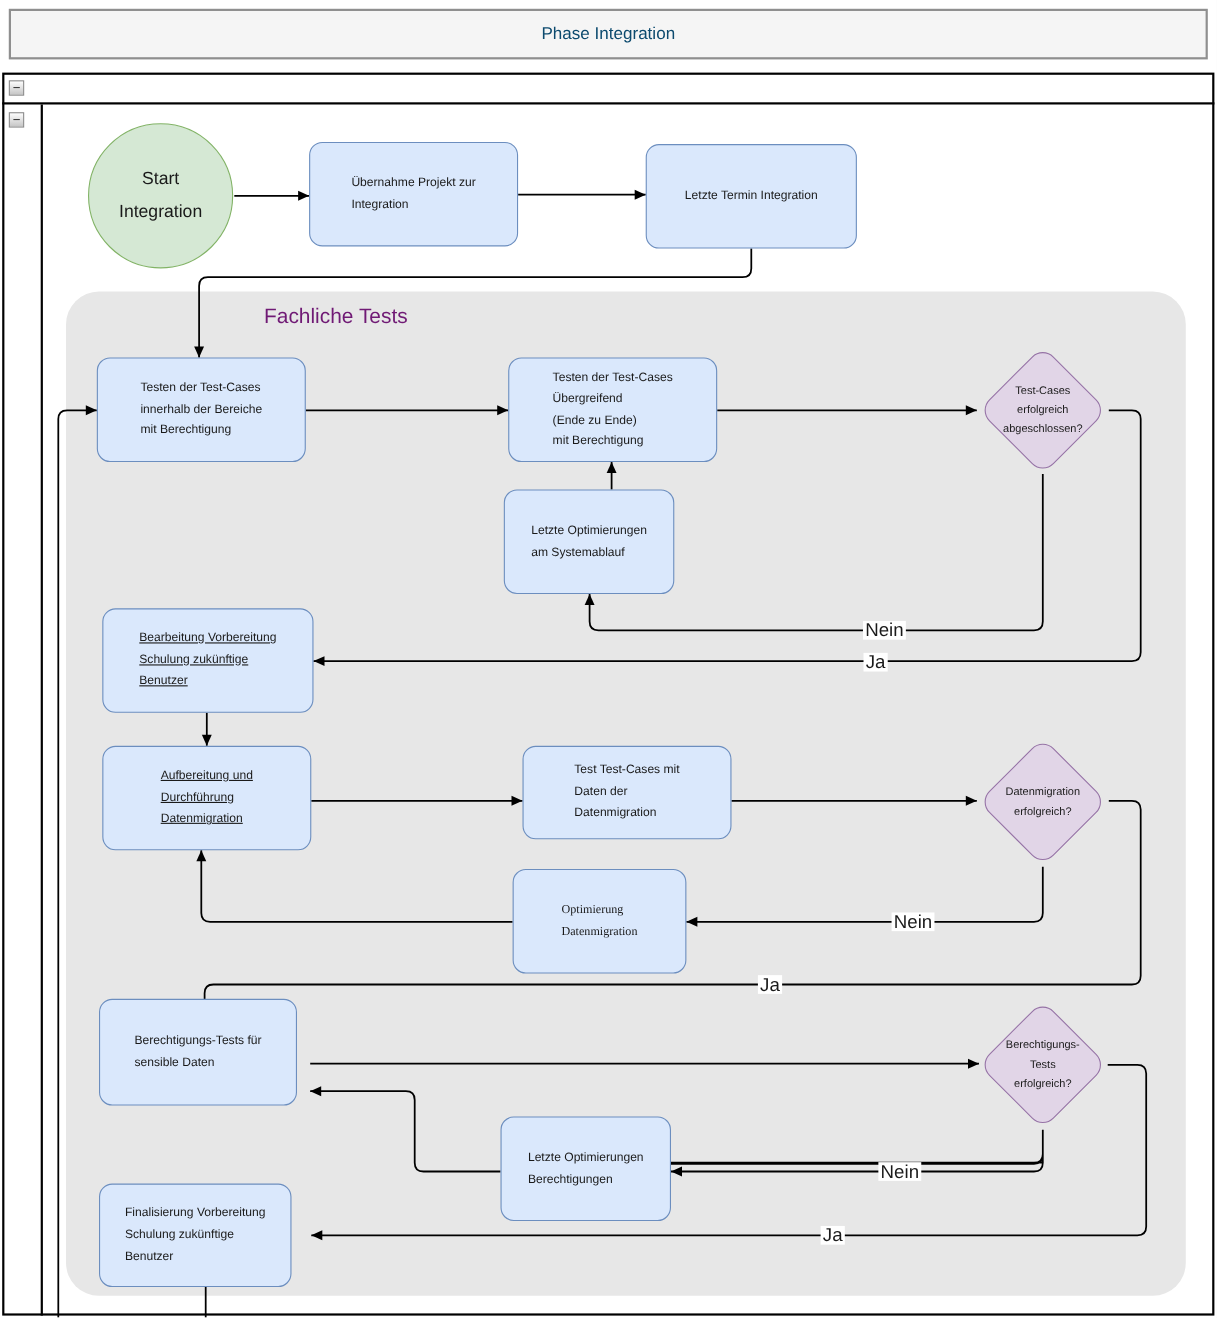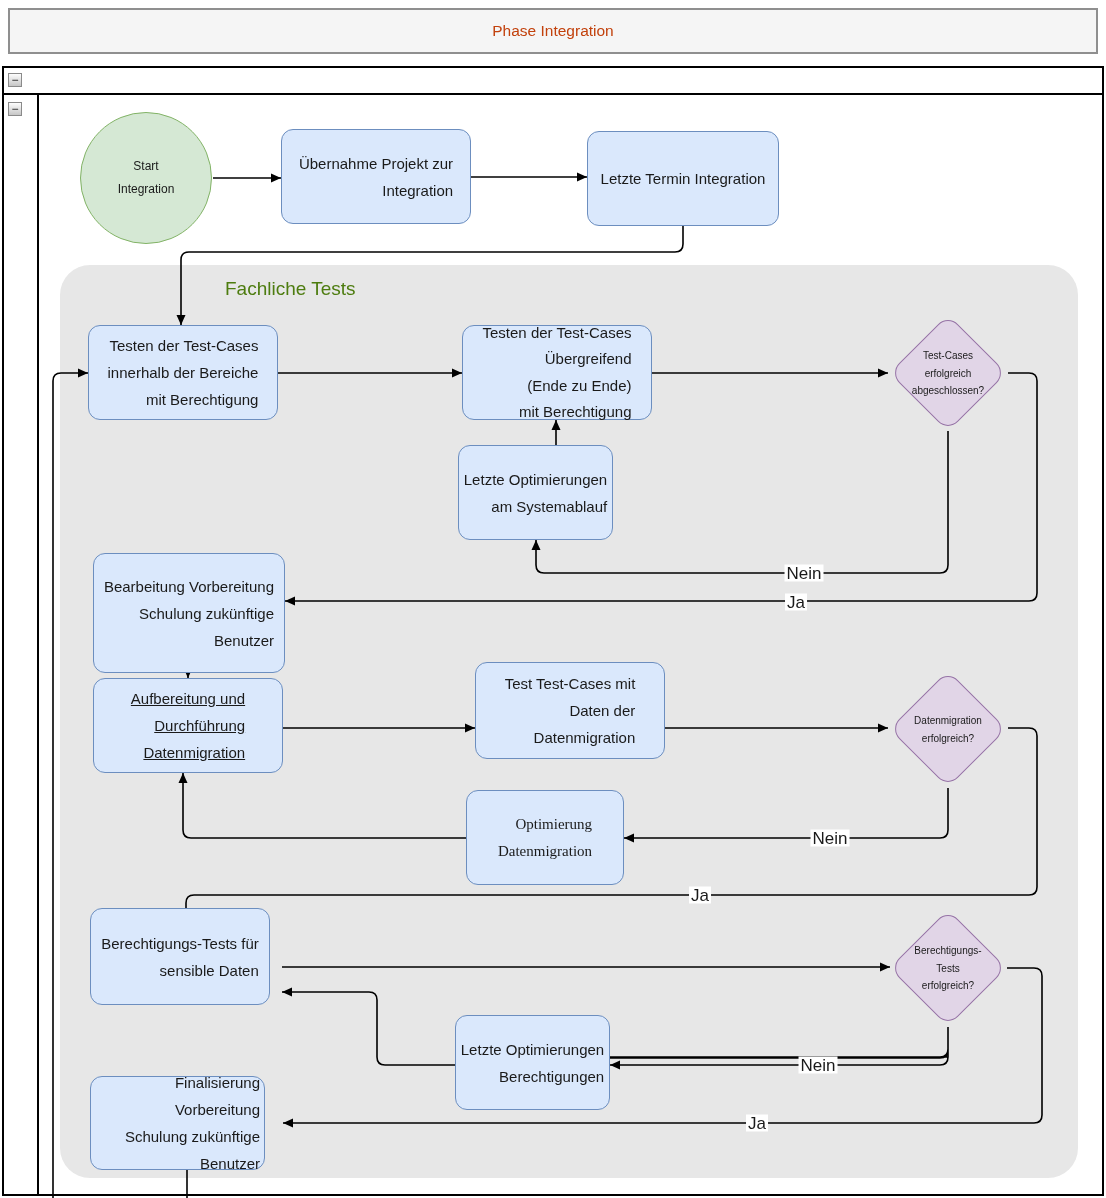--- a/index.html
+++ b/index.html
@@ -5,59 +5,59 @@
   html,body { margin:0; padding:0; background:#fff; }
   #canvas {
     position:relative; width:1106px; height:1198px;
     font-family:"Liberation Sans", sans-serif; color:#1a1a1a;
     overflow:hidden; background:#fff;
   }
   .titlebar {
     position:absolute; left:8px; top:8px; width:1086px; height:42px;
     background:#f5f5f5; border:2px solid #8f8f8f;
     display:flex; align-items:center; justify-content:center;
-    font-size:15.5px; color:#c2410c;
+    font-size:15.5px; color:#0c4a6e;
   }
   .pool {
     position:absolute; left:2px; top:66px; width:1098px; height:1126px;
     border:2px solid #000; background:transparent;
   }
   .pool-divider { position:absolute; left:2px; top:93px; width:1102px; height:2px; background:#000; }
   .lane-divider { position:absolute; left:37px; top:95px; width:2px; height:1101px; background:#000; }
   .collapse-btn {
     position:absolute; width:14px; height:14px;
     background:linear-gradient(#fdfdfd,#c6c6c6);
     border:1px solid #8a8a8a; box-sizing:border-box;
     display:flex; align-items:center; justify-content:center;
     font-size:12px; line-height:1; color:#222; cursor:pointer;
   }
   .group {
     position:absolute; left:60px; top:265px; width:1018px; height:913px;
     background:var(--group-fill); border-radius:30px;
   }
   .group-label {
-    position:absolute; left:225px; top:278px;
-    font-size:19px; color:#4d7c0f;
+    position:absolute; left:240px; top:278px;
+    font-size:19px; color:#701a75;
   }
   svg.edges { position:absolute; left:0; top:0; }
   svg.edges path.edge { fill:none; stroke:var(--connector); stroke-width:1.6px; }
   .node {
     position:absolute; box-sizing:border-box;
     background:var(--process-fill); border:1.5px solid var(--process-stroke);
     border-radius:12px;
     display:flex; align-items:center; justify-content:center;
-    text-align:right; font-size:15px; line-height:1.8;
+    text-align:left; font-size:11px; line-height:1.8;
     white-space:pre-line; padding:2px 4px;
   }
   .start-event {
     position:absolute; left:80px; top:112px; width:132px; height:132px;
     box-sizing:border-box; border-radius:50%;
     background:var(--start-fill); border:1.5px solid var(--start-stroke);
     display:flex; align-items:center; justify-content:center;
-    text-align:center; font-size:12px; line-height:1.9; white-space:pre-line;
+    text-align:center; font-size:16px; line-height:1.9; white-space:pre-line;
   }
   .diamond { position:absolute; }
   .diamond-shape {
     position:absolute; left:50%; top:50%; width:83px; height:83px;
     transform:translate(-50%,-50%) rotate(45deg);
     background:var(--decision-fill); border:1.5px solid var(--decision-stroke);
     border-radius:14px; box-sizing:border-box;
   }
   .diamond-label {
     position:absolute; left:50%; top:50%; transform:translate(-50%,-50%);
@@ -139,29 +139,29 @@
   <div class="diamond" style="left:888px; top:315px; width:120px; height:116px;">
     <div class="diamond-shape"></div>
     <div class="diamond-label">Test-Cases
 erfolgreich
 abgeschlossen?</div>
   </div>
 
   <div class="node" style="left:458px; top:445px; width:155px; height:95px;"><span>Letzte Optimierungen
 am Systemablauf</span></div>
 
-  <div class="node" style="left:93px; top:553px; width:192px; height:120px;"><span>Bearbeitung Vorbereitung
+  <div class="node" style="left:93px; top:553px; width:192px; height:95px;text-decoration:underline;"><span>Bearbeitung Vorbereitung
 Schulung zukünftige
 Benutzer</span></div>
 
   <div class="node" style="left:93px; top:678px; width:190px; height:95px;text-decoration:underline;"><span>Aufbereitung und
 Durchführung
 Datenmigration</span></div>
 
-  <div class="node" style="left:475px; top:662px; width:190px; height:97px;"><span>Test Test-Cases mit
+  <div class="node" style="left:475px; top:678px; width:190px; height:85px;"><span>Test Test-Cases mit
 Daten der
 Datenmigration</span></div>
 
   <div class="diamond" style="left:888px; top:670px; width:120px; height:118px;">
     <div class="diamond-shape"></div>
     <div class="diamond-label">Datenmigration
 erfolgreich?</div>
   </div>
 
   <div class="node" style="left:466px; top:790px; width:158px; height:95px;font-family:Liberation Serif, serif;"><span>Optimierung

